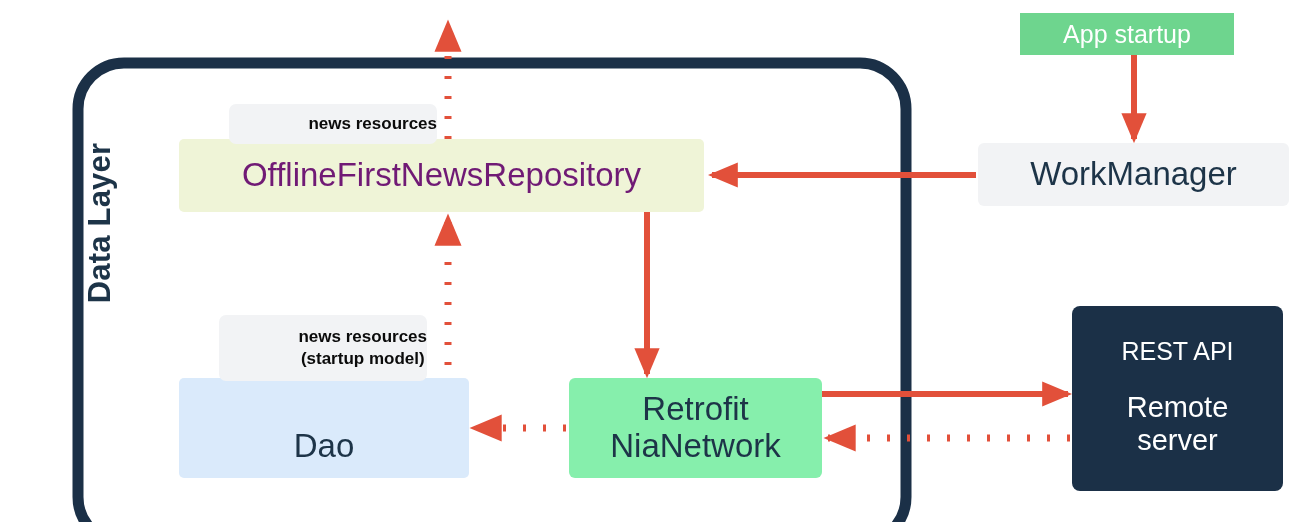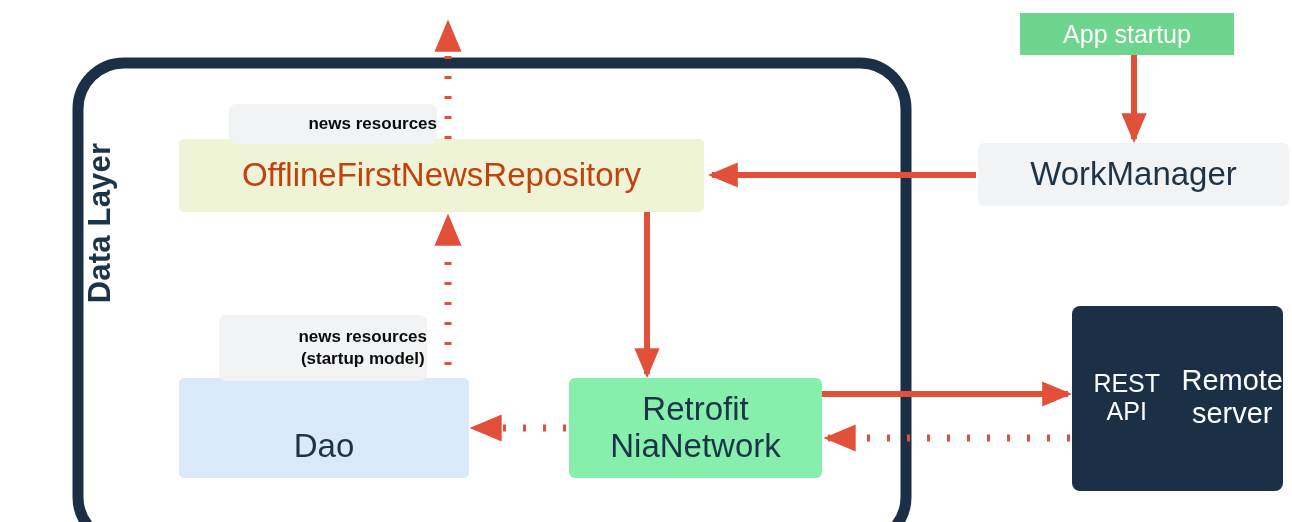--- a/index.html
+++ b/index.html
@@ -50,21 +50,21 @@
   }
 
   
   .box-repo {
     left: 179px;
     top: 139px;
     width: 525px;
     height: 73px;
     background: #eff4d7;
     border-radius: 5px;
-    color: #c2410c;
+    color: #701a75;
     font-size: 33px;
     font-weight: 400;
   }
   .box-dao {
     left: 179px;
     top: 378px;
     width: 290px;
     height: 100px;
     background: #daeafb;
     border-radius: 5px;
@@ -106,21 +106,21 @@
     font-weight: 500;
   }
   .box-remote {
     left: 1072px;
     top: 306px;
     width: 211px;
     height: 185px;
     background: #1b3047;
     border-radius: 8px;
     color: #ffffff;
-    flex-direction: row;
+    flex-direction: column;
     justify-content: space-around;
     padding: 18px 0 22px 0;
   }
   .remote-title {
     font-size: 25px;
     font-weight: 500;
   }
   .remote-sub {
     font-size: 29px;
     font-weight: 500;

